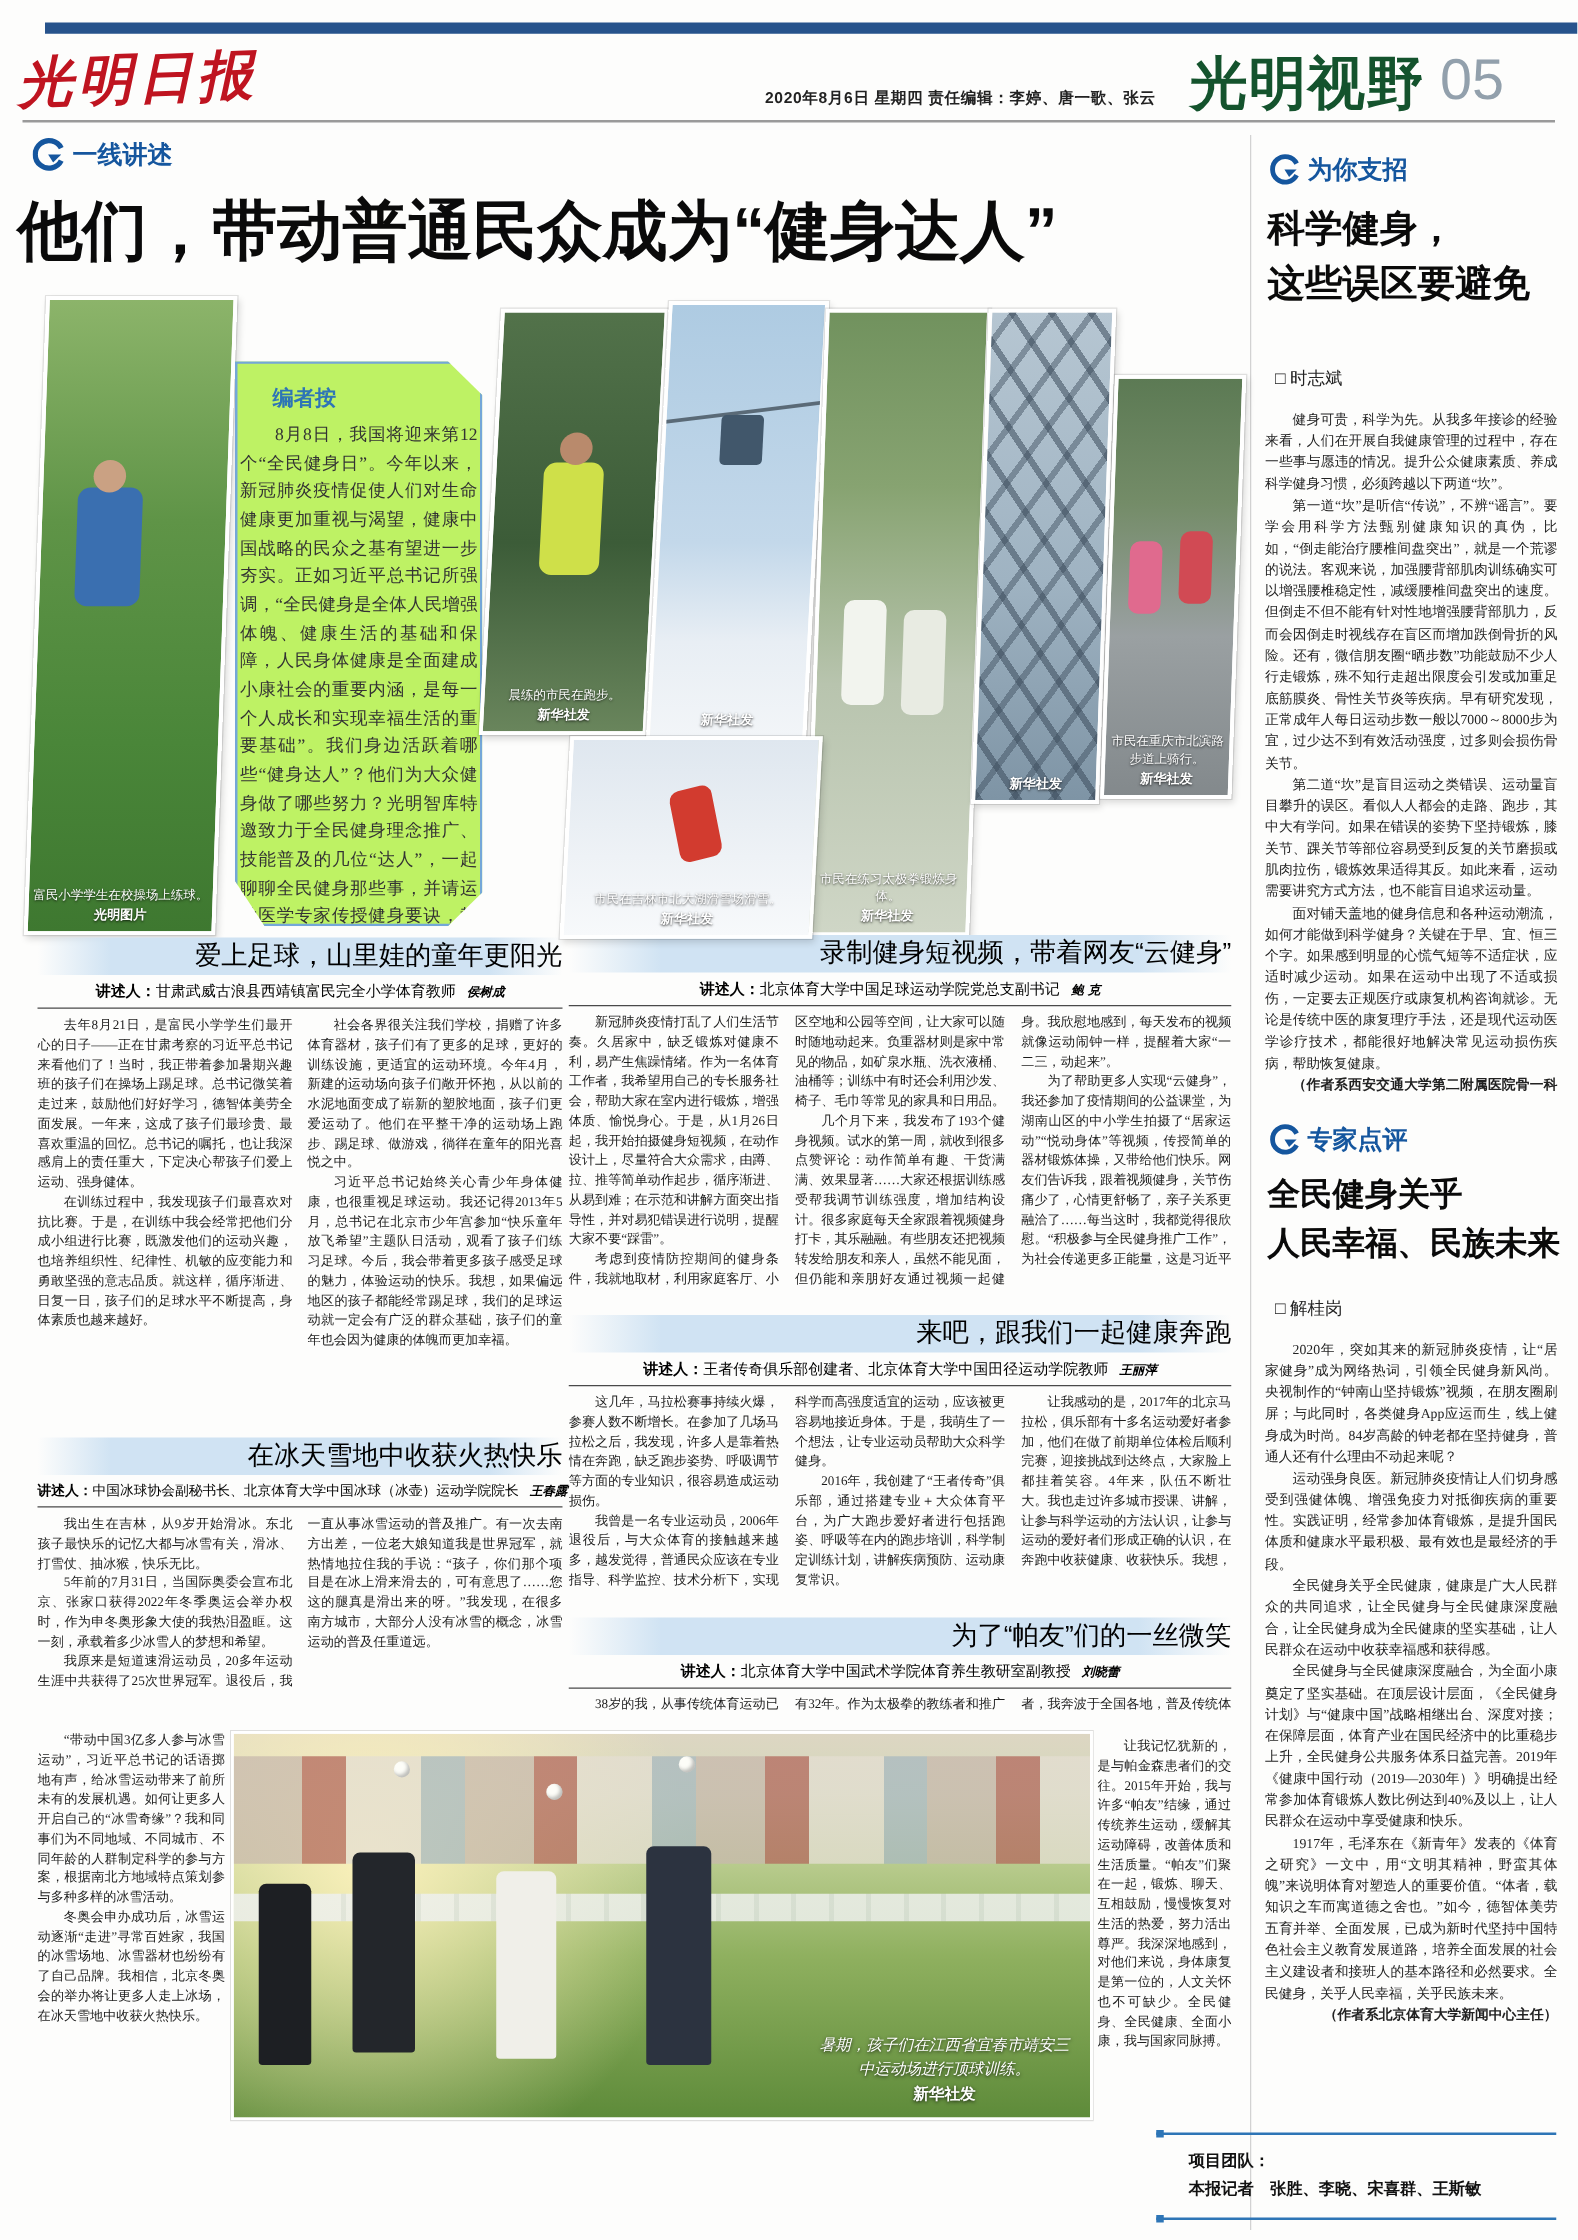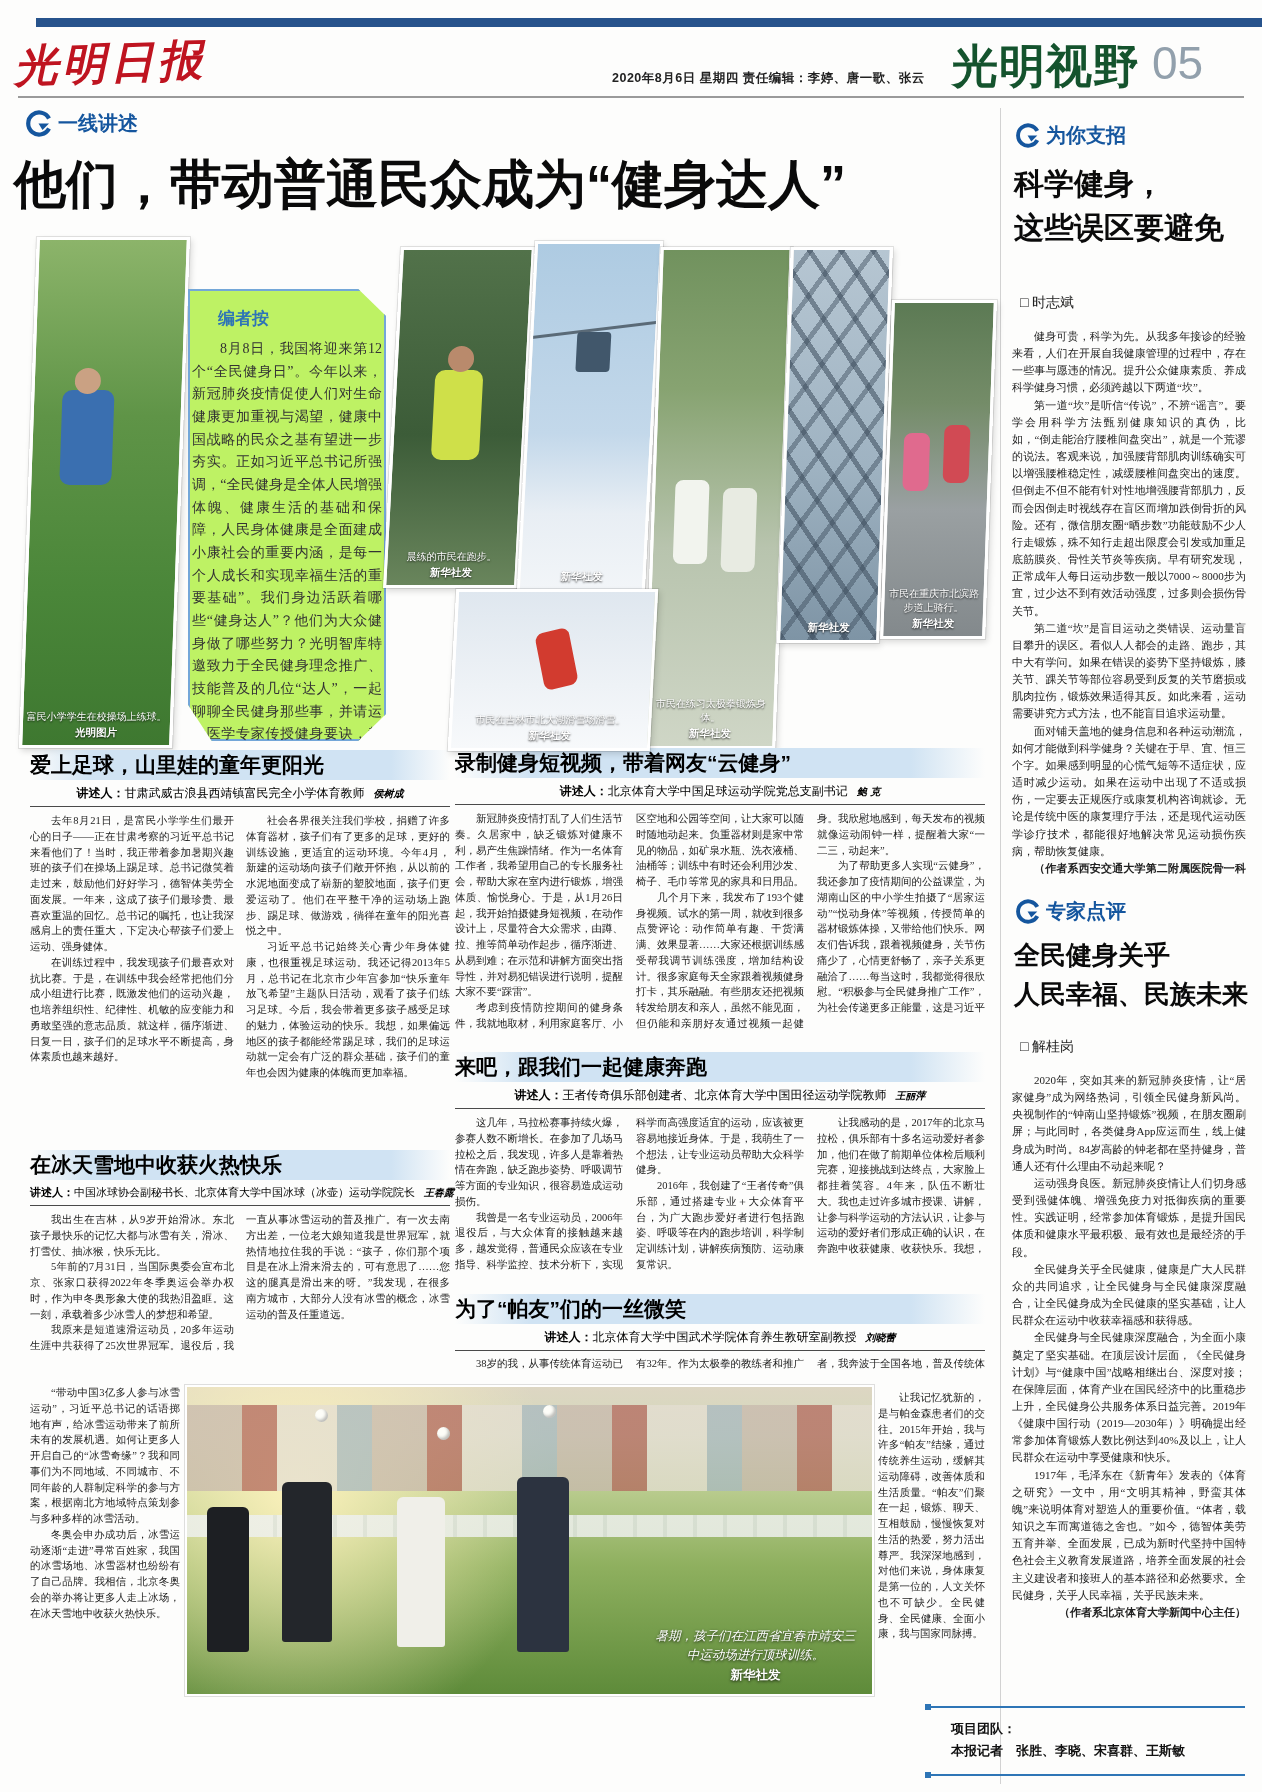--- a/index.html
+++ b/index.html
@@ -30,21 +30,21 @@
   
   .editor-box{left:188px;top:289px;width:198px;height:452px;background:#bef264;border:2px solid #74a7d8;
       clip-path:polygon(0 0,86% 0,100% 6%,100% 94%,86% 100%,12% 100%,0 92%);
       padding:14px 2px;box-sizing:border-box;}
   .editor-title{color:#2e75b6;font-weight:900;font-size:17px;margin:2px 0 8px 26px;}
   .editor-body{font-family:"Liberation Serif",serif;font-size:14px;line-height:1.62;color:#333;
                text-align:justify;}
   .editor-body p{margin:0;text-indent:2em;}
   
   .band{background:linear-gradient(90deg,rgba(208,227,243,0),#d0e3f3 14%,#d0e3f3 86%,rgba(208,227,243,0));
-        text-align:left;font-weight:700;font-size:21px;line-height:30px;color:#000;}
+        text-align:right;font-weight:400;font-size:21px;line-height:30px;color:#000;}
   .byline{text-align:center;font-size:12px;color:#000;white-space:nowrap;}
   .byline .who{font-weight:700;}
   .byline .name{font-family:"DejaVu Serif",serif;font-weight:700;font-style:italic;font-size:10px;margin-left:9px;}
   .rule{height:1px;background:#4a4a4a;}
   .body-text{font-family:"Liberation Serif",serif;font-size:10.5px;line-height:1.5;text-align:justify;
              color:#1c1c1c;overflow:hidden;}
   .body-text p{margin:0;text-indent:2em;}
   .cols2{column-count:2;column-gap:12px;}
   .cols3{column-count:3;column-gap:13px;}
   

